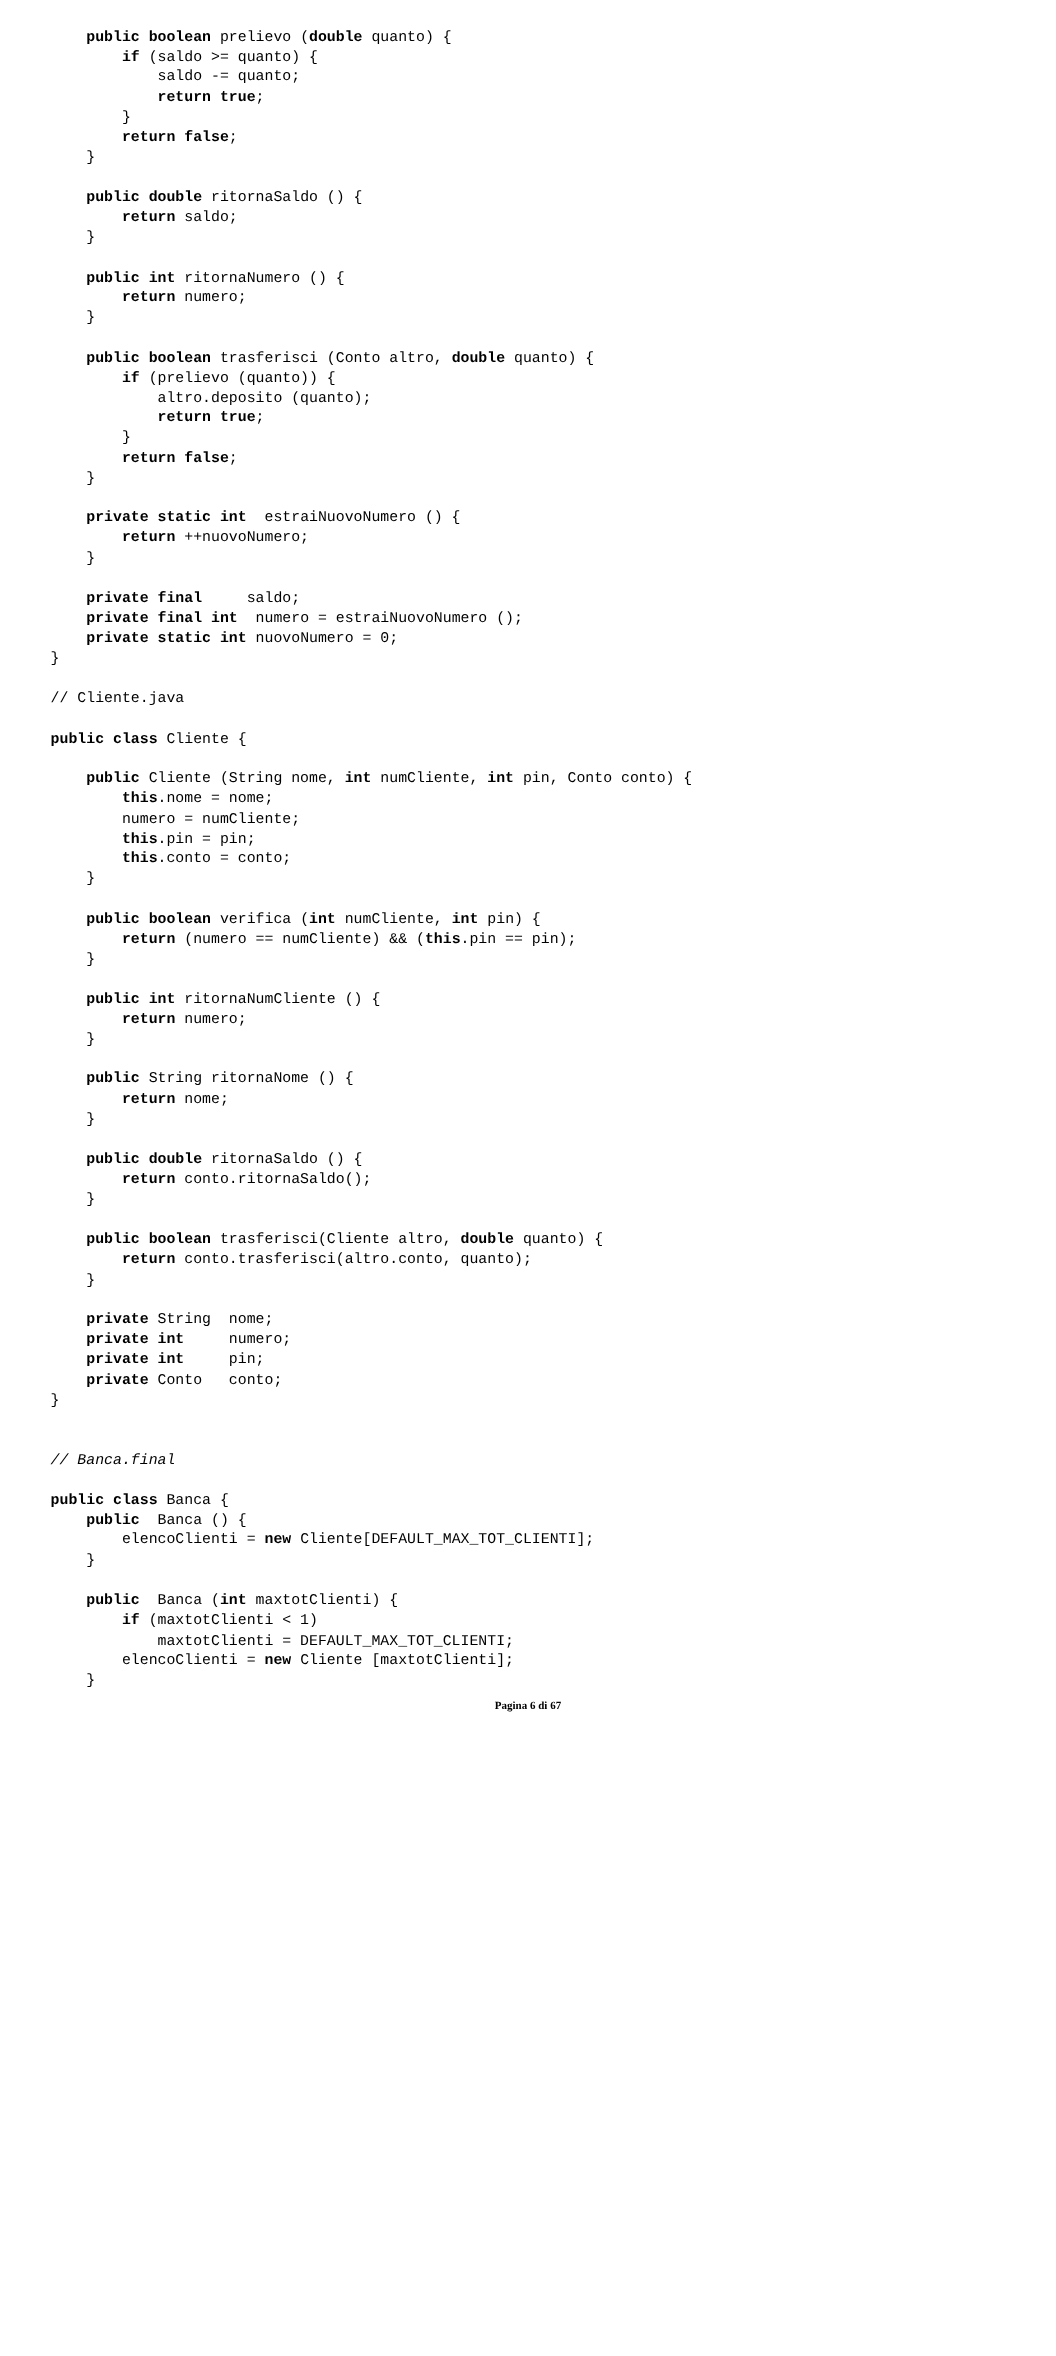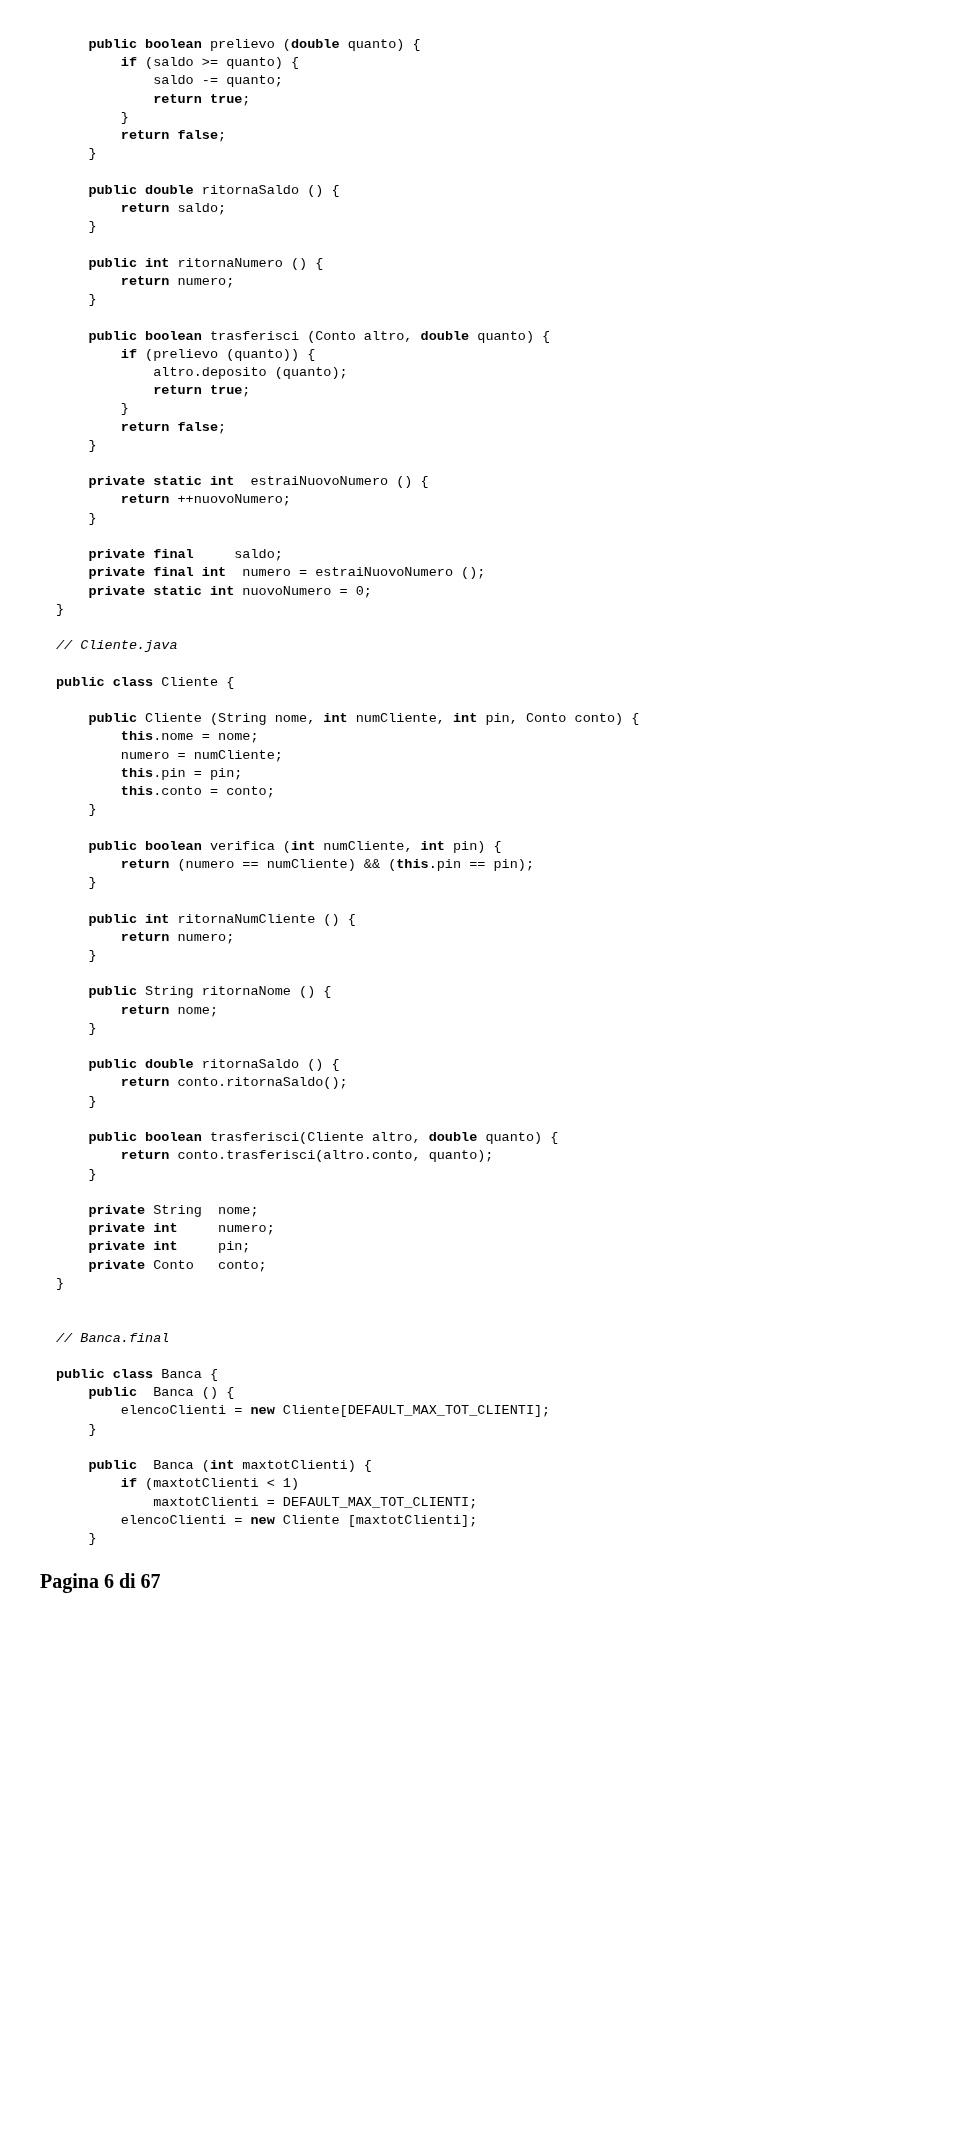--- a/index.html
+++ b/index.html
@@ -6,30 +6,31 @@
     background: #fff;
     margin: 0;
     padding: 20px 40px;
     font-family: "Courier New", Courier, monospace;
     font-size: 13.5px;
     line-height: 1.35;
     color: #000;
     width: 880px;
   }
   pre {
-    margin: 16px;
+    margin: 6px;
     font-family: inherit;
     white-space: pre;
   }
   .kw { font-weight: bold; }
   .footer {
+    text-align: center;
     font-family: "Times New Roman", Times, serif;
-    font-size: 20px;
+    font-size: 10px;
     font-weight: bold;
-    margin-top: 20px;
+    margin-top: 7px;
   }
 </style>
 </head>
 <body>
 
 <pre id="code">    <span class="kw">public boolean</span> prelievo (<span class="kw">double</span> quanto) {
         <span class="kw">if</span> (saldo &gt;= quanto) {
             saldo -= quanto;
             <span class="kw">return true</span>;
         }
@@ -54,21 +55,21 @@
 
     <span class="kw">private static int</span>  estraiNuovoNumero () {
         <span class="kw">return</span> ++nuovoNumero;
     }
 
     <span class="kw">private final</span>     saldo;
     <span class="kw">private final int</span>  numero = estraiNuovoNumero ();
     <span class="kw">private static int</span> nuovoNumero = 0;
 }
 
-<span style="font-style:italic">// Cliente.java</span>
+<span style="">// Cliente.java</span>
 
 <span class="kw">public class</span> Cliente {
 
     <span class="kw">public</span> Cliente (String nome, <span class="kw">int</span> numCliente, <span class="kw">int</span> pin, Conto conto) {
         <span class="kw">this</span>.nome = nome;
         numero = numCliente;
         <span class="kw">this</span>.pin = pin;
         <span class="kw">this</span>.conto = conto;
     }
 

